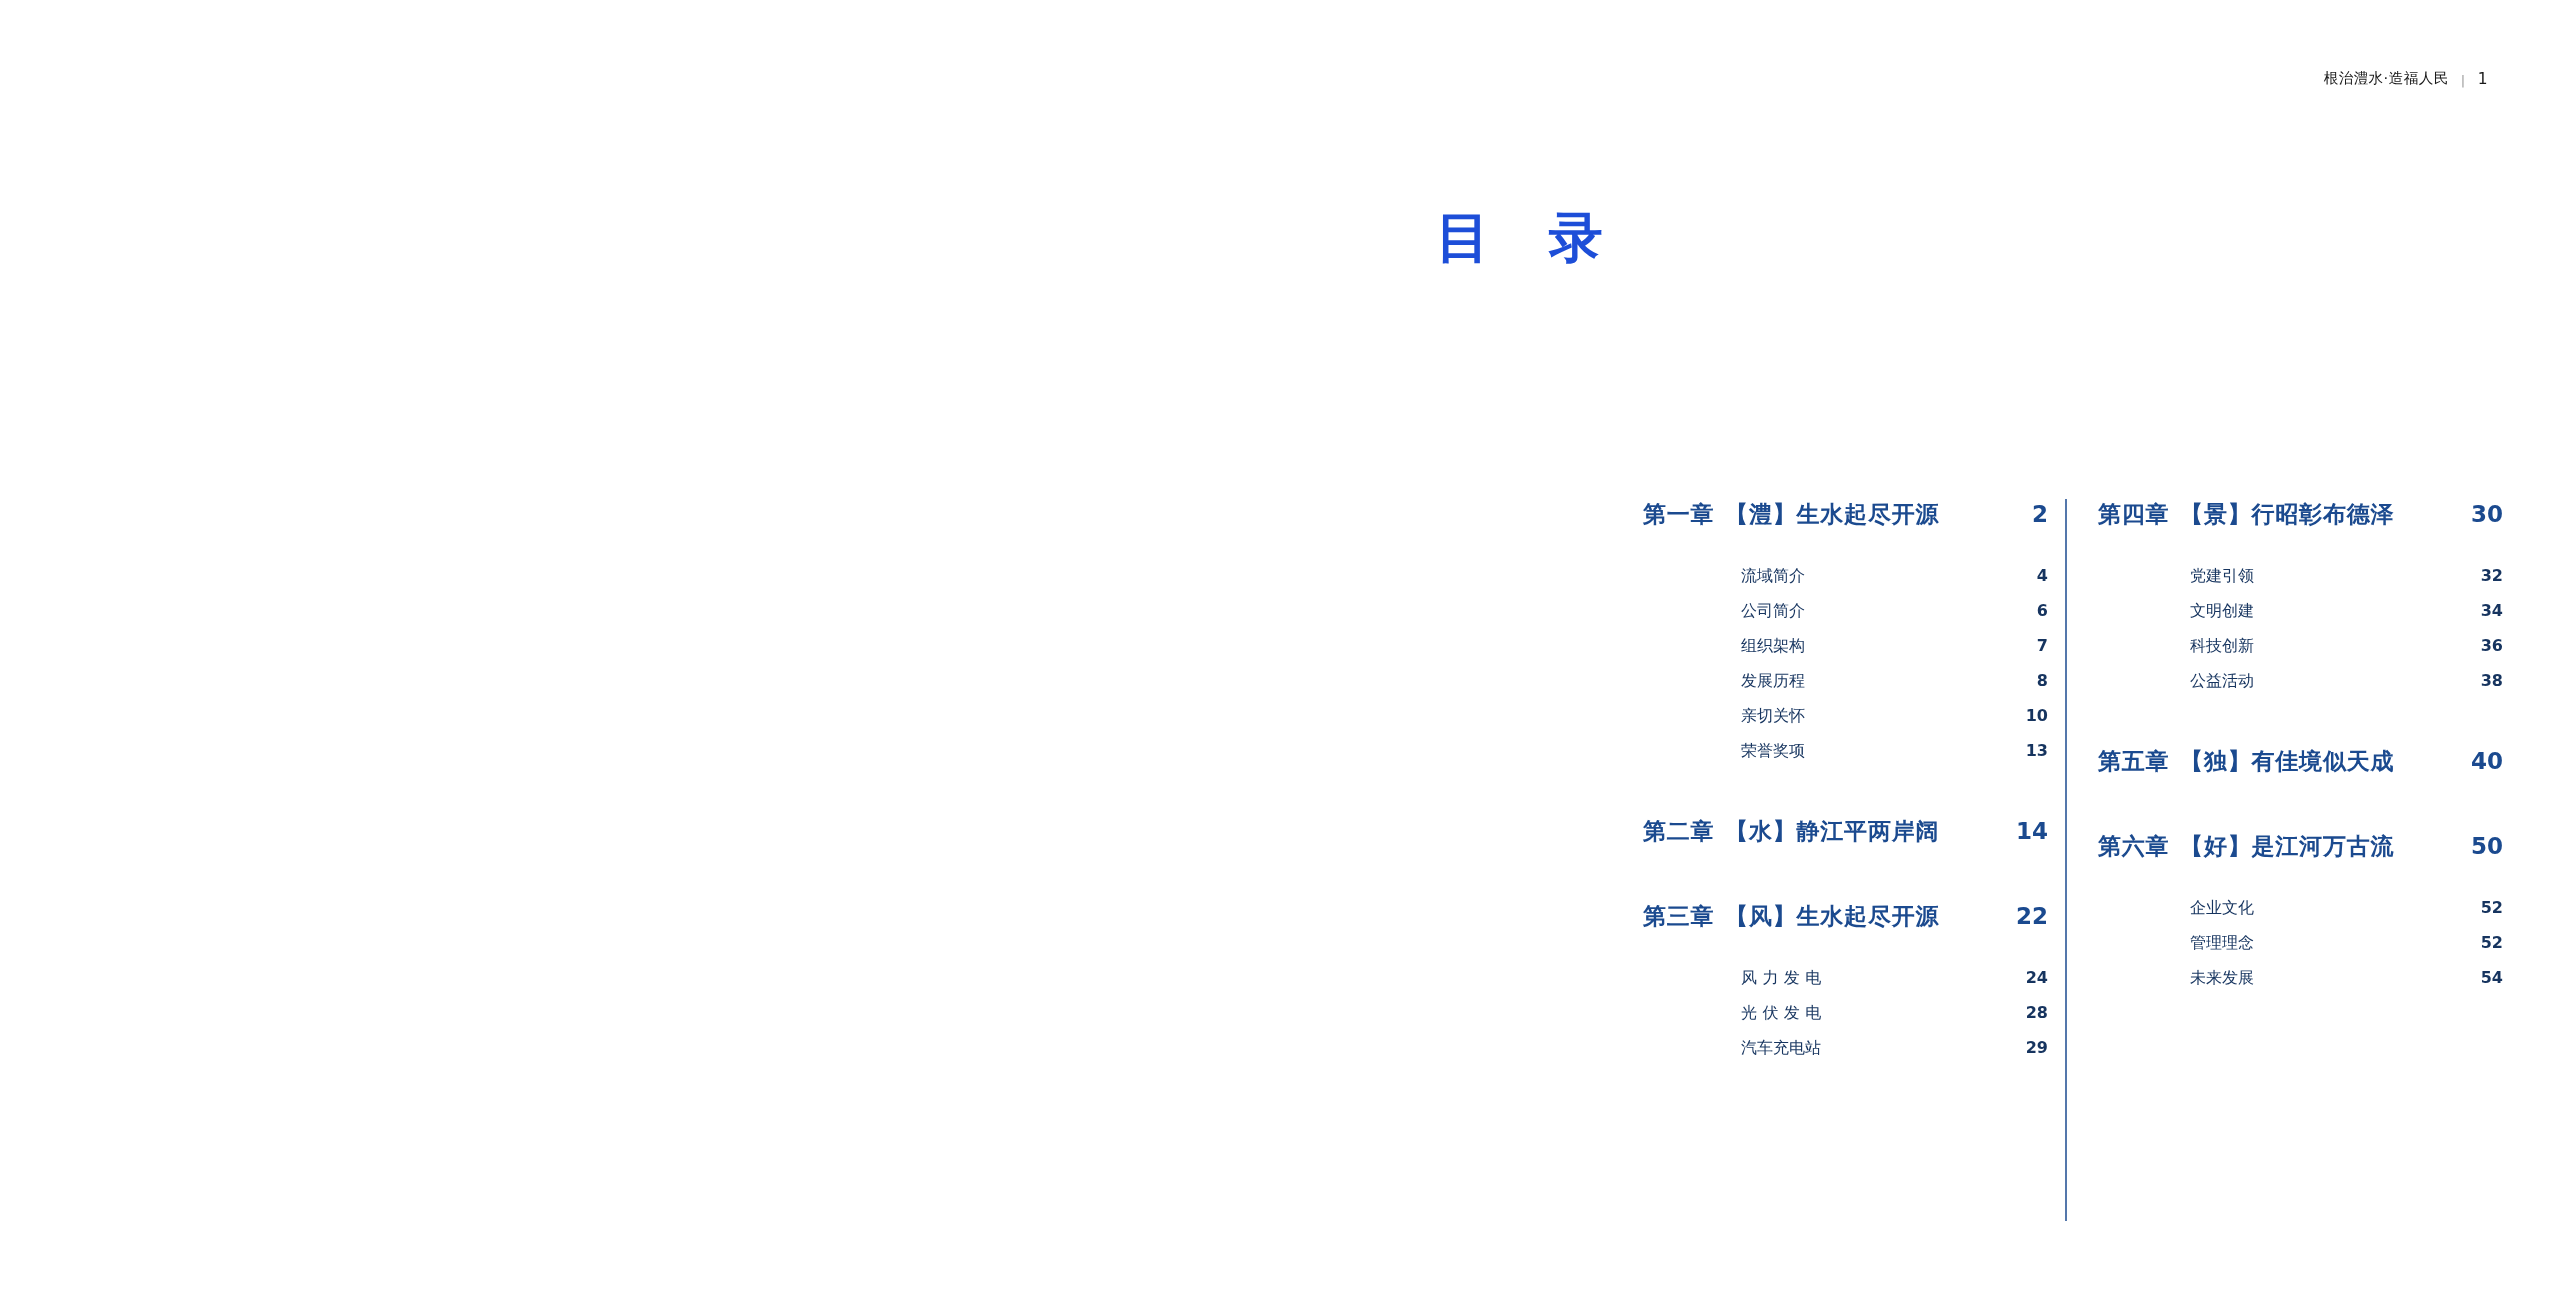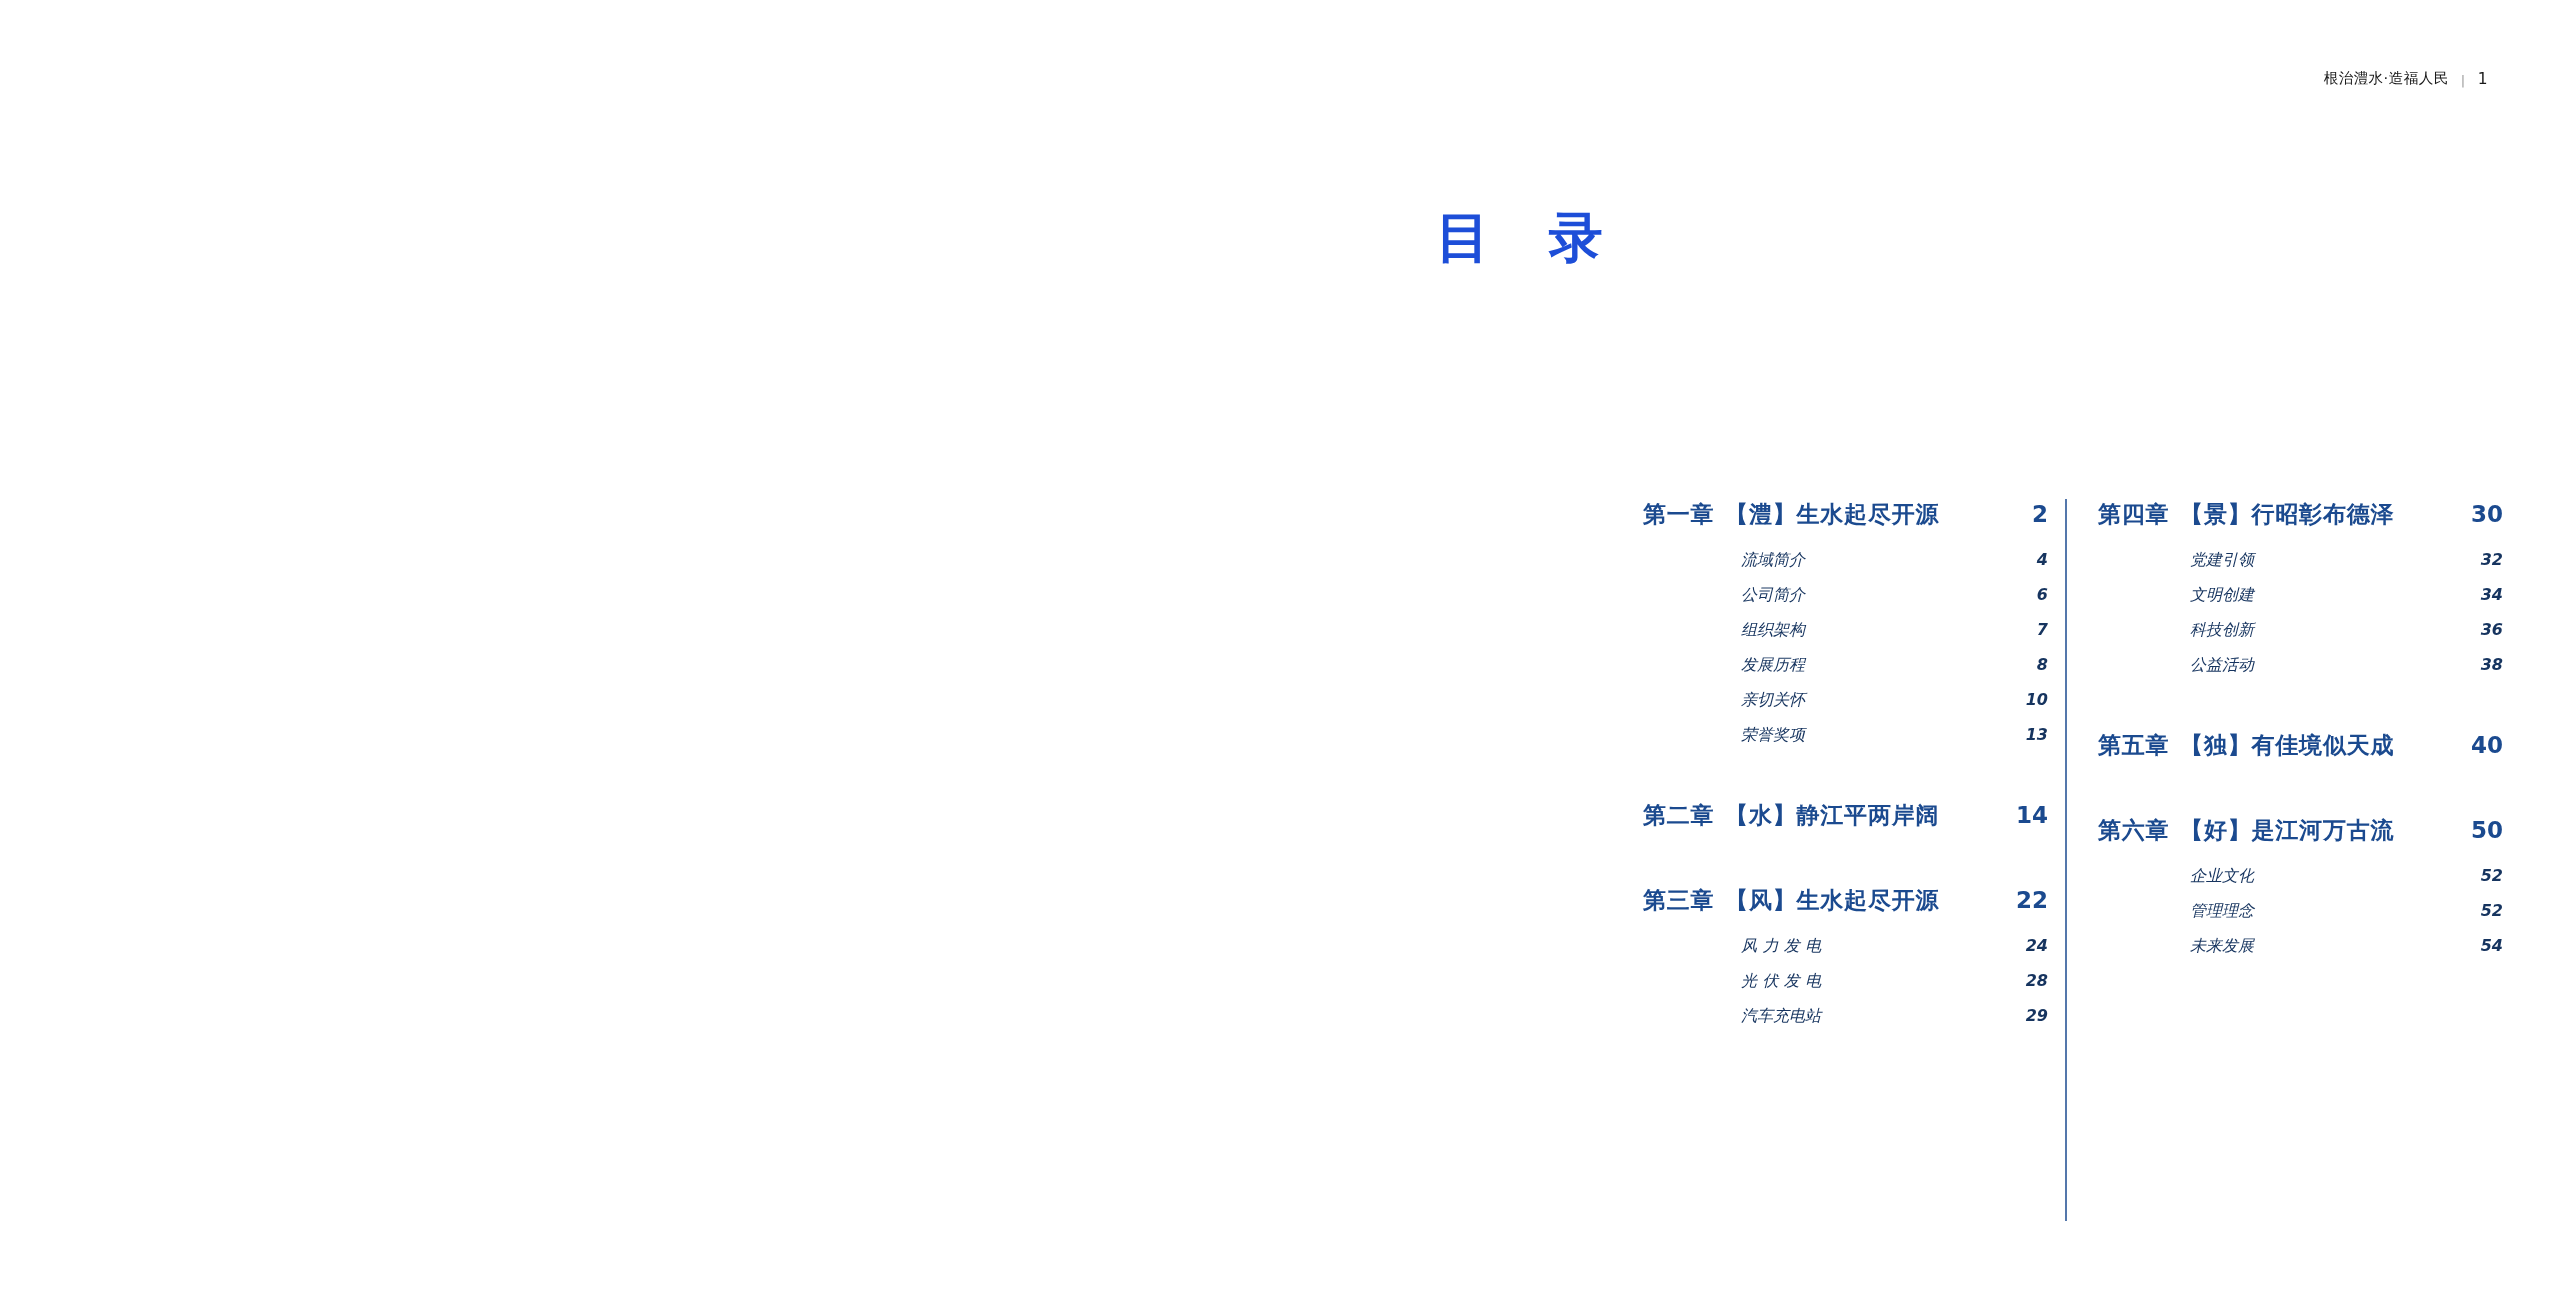--- a/index.html
+++ b/index.html
@@ -103,23 +103,22 @@
     letter-spacing: 0.8px;
     flex: 1;
   }
   .chapter-head .ch-page {
     margin-left: 14px;
     font-size: 23px;
     font-weight: 700;
     letter-spacing: 0;
   }
   .entries {
-    margin-top: 20px;
+    margin-top: 36px;
     padding-left: 92px;
-    font-style: italic;
   }
   .entry {
     display: flex;
     align-items: baseline;
     font-size: 16px;
     color: #16345f;
     margin-bottom: 14px;
     white-space: nowrap;
   }
   .entry .e-label {

